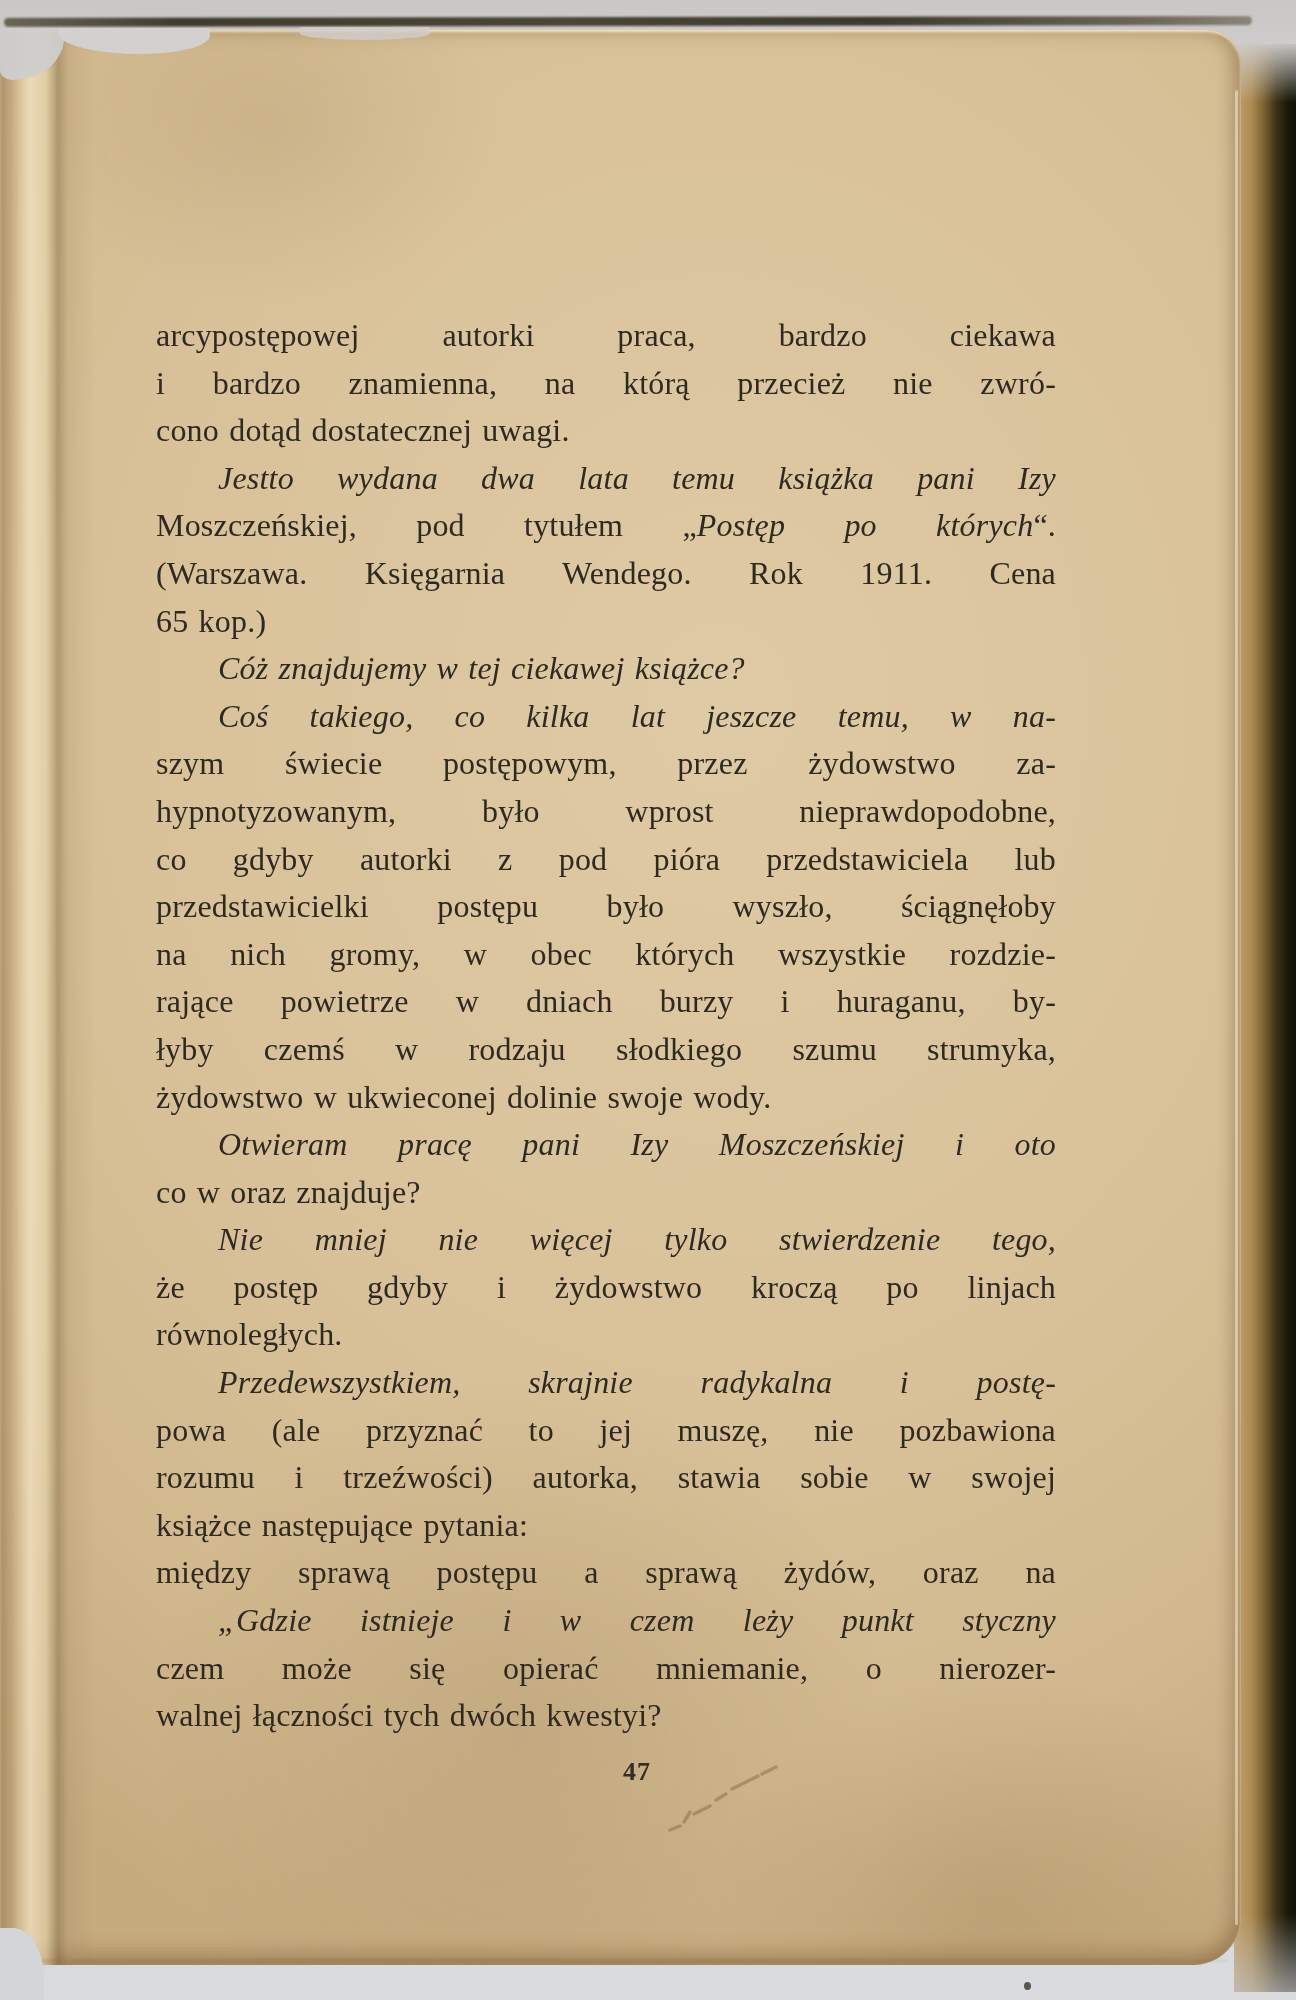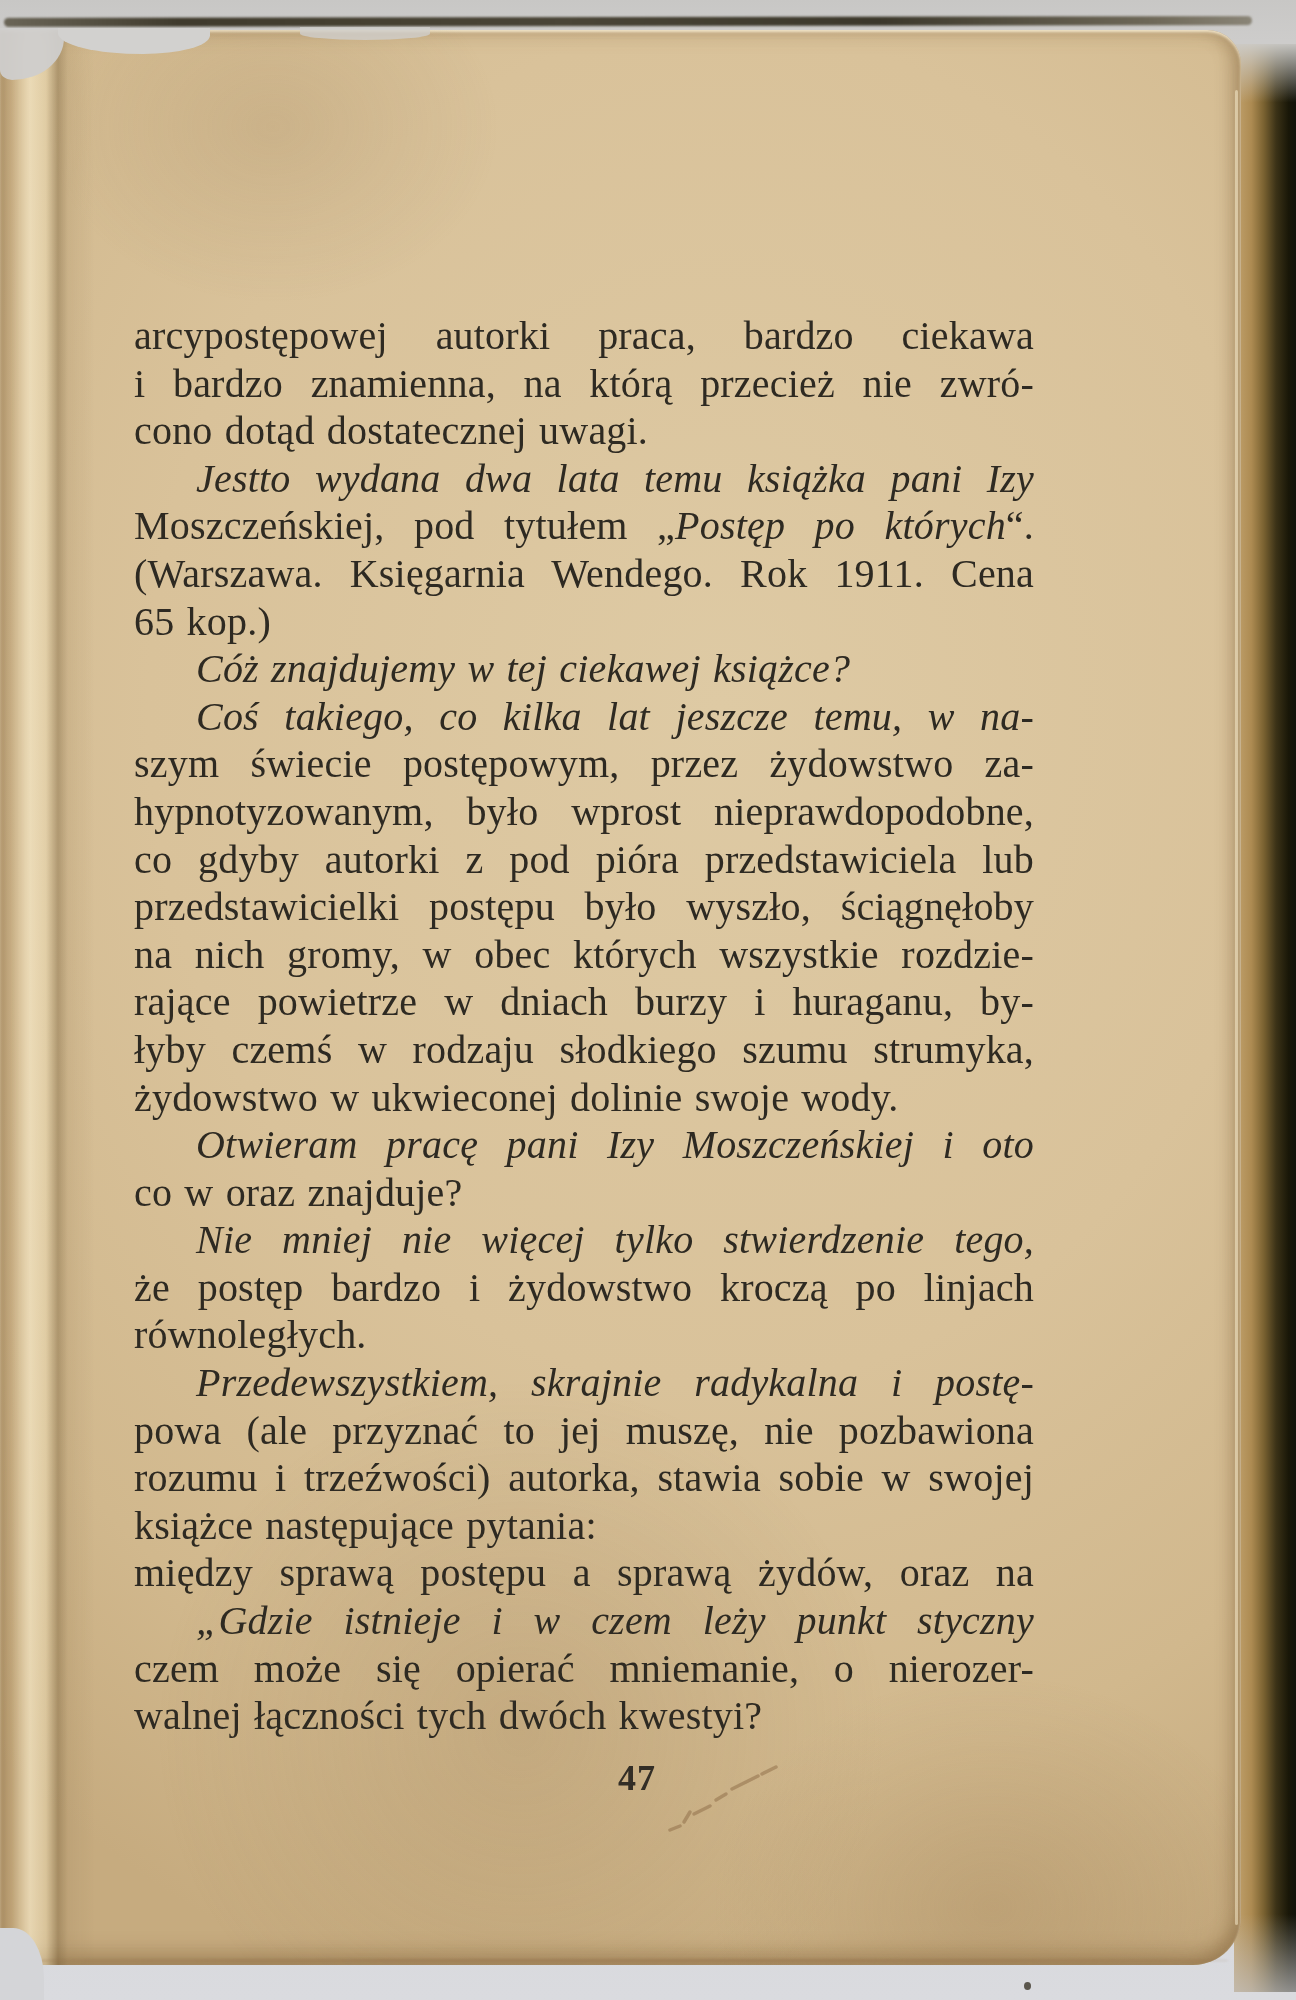--- a/index.html
+++ b/index.html
@@ -43,30 +43,30 @@
       linear-gradient(90deg,rgba(166,138,96,.40) 0px,rgba(210,184,138,.22) 12px,rgba(246,233,200,.70) 30px,rgba(240,226,188,.45) 46px,rgba(122,99,62,.42) 58px,rgba(158,132,92,.20) 68px,rgba(0,0,0,0) 94px),
       radial-gradient(42% 26% at 42% 88%,rgba(140,110,70,.20) 0%,rgba(0,0,0,0) 70%),
       radial-gradient(30% 16% at 80% 97%,rgba(150,118,76,.25) 0%,rgba(0,0,0,0) 75%),
       radial-gradient(26% 13% at 22% 5%,rgba(150,120,80,.18) 0%,rgba(0,0,0,0) 70%);
   }
   .tear-a{position:absolute;left:0;top:28px;width:64px;height:52px;background:#cfcecc;border-radius:0 0 85% 20%;opacity:.95;}
   .tear-b{position:absolute;left:58px;top:28px;width:152px;height:26px;background:#d2d1cf;border-radius:0 0 55% 70%/0 0 90% 100%;}
   .tear-c{position:absolute;left:300px;top:27px;width:130px;height:13px;background:#cfcecc;border-radius:0 0 50% 50%;opacity:.8;}
   .bl-notch{position:absolute;left:0;top:1928px;width:44px;height:72px;background:#d4d5d8;border-radius:0 70% 0 0;}
   .text-block{
-    position:absolute;left:134px;top:282px;width:900px;
-    color:#2e2a22;font-size:40px;line-height:47.6px;letter-spacing:.2px;word-spacing:2px;
+    position:absolute;left:156px;top:282px;width:900px;
+    color:#2e2a22;font-size:32px;line-height:47.6px;letter-spacing:.2px;word-spacing:2px;
   }
   .line{text-align:justify;text-align-last:justify;}
   .line.last{text-align-last:left;}
   .line.indent{text-indent:62px;font-style:italic;}
   .line em{font-style:italic;}
   .page-number{
     position:absolute;left:562px;top:1727px;width:150px;text-align:center;
-    font-size:36px;font-weight:bold;color:#332e26;letter-spacing:1px;
+    font-size:26px;font-weight:bold;color:#332e26;letter-spacing:1px;
   }
   .pencil-mark{position:absolute;left:660px;top:1712px;width:130px;height:100px;}
   .ink-speck{position:absolute;left:1024px;top:1952px;width:7px;height:8px;background:#3a3428;border-radius:50%;opacity:.8;}
 </style>
 </head>
 <body>
 
 <div class="scene">
 
   <div class="book-top-edge"></div>
@@ -90,21 +90,21 @@
         <div class="line"><span>hypnotyzowanym, było wprost nieprawdopodobne,</span></div>
         <div class="line"><span>co gdyby autorki z pod pióra przedstawiciela lub</span></div>
         <div class="line"><span>przedstawicielki postępu było wyszło, ściągnęłoby</span></div>
         <div class="line"><span>na nich gromy, w obec których wszystkie rozdzie-</span></div>
         <div class="line"><span>rające powietrze w dniach burzy i huraganu, by-</span></div>
         <div class="line"><span>łyby czemś w rodzaju słodkiego szumu strumyka,</span></div>
         <div class="line last"><span>żydowstwo w ukwieconej dolinie swoje wody.</span></div>
         <div class="line indent"><span>Otwieram pracę pani Izy Moszczeńskiej i oto</span></div>
         <div class="line last"><span>co w oraz znajduje?</span></div>
         <div class="line indent"><span>Nie mniej nie więcej tylko stwierdzenie tego,</span></div>
-        <div class="line"><span>że postęp bardzo i żydowstwo kroczą po linjach</span></div>
+        <div class="line"><span>że postęp gdyby i żydowstwo kroczą po linjach</span></div>
         <div class="line last"><span>równoległych.</span></div>
         <div class="line indent"><span>Przedewszystkiem, skrajnie radykalna i postę-</span></div>
         <div class="line"><span>powa (ale przyznać to jej muszę, nie pozbawiona</span></div>
         <div class="line"><span>rozumu i trzeźwości) autorka, stawia sobie w swojej</span></div>
         <div class="line last"><span>książce następujące pytania:</span></div>
         <div class="line"><span>między sprawą postępu a sprawą żydów, oraz na</span></div>
         <div class="line indent"><span>„Gdzie istnieje i w czem leży punkt styczny</span></div>
         <div class="line"><span>czem może się opierać mniemanie, o nierozer-</span></div>
         <div class="line last"><span>walnej łączności tych dwóch kwestyi?</span></div>
       </div>

